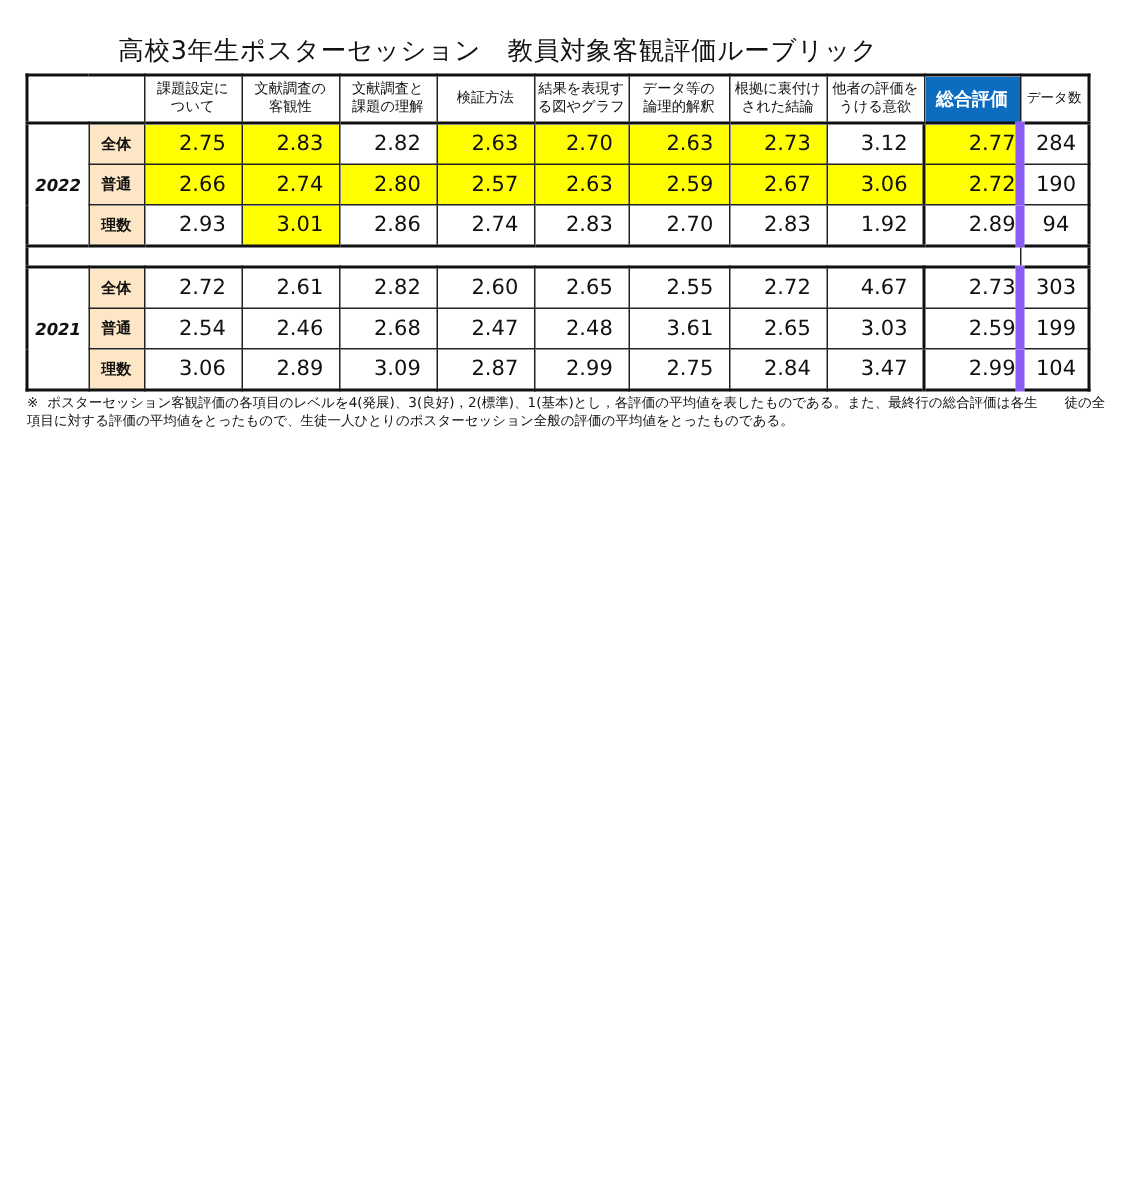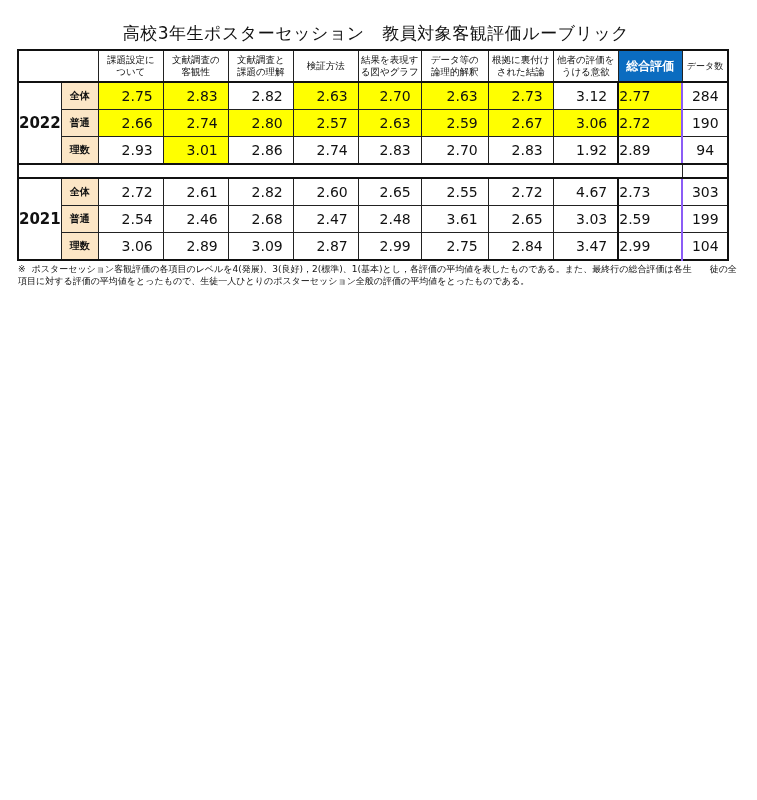--- a/index.html
+++ b/index.html
@@ -1,33 +1,33 @@
 <!DOCTYPE html>
 <html><head>
 <meta charset="utf-8">
 <style>
   html, body { margin: 0; padding: 0; background: #ffffff; }
   body { width: 757px; height: 800px; position: relative; overflow: hidden;
          font-family: "DejaVu Sans", "Liberation Sans", sans-serif; color: #111; }
   .title { position: absolute; left: 0; top: 22px; width: 688px; text-align: center;
-           font-size: 17px; font-weight: normal; letter-spacing: 0.5px; padding-left: 44px; }
+           font-size: 17px; font-weight: normal; letter-spacing: 0.5px; }
   .title span { position: relative; left: -12px; }
   table.rubric { position: absolute; left: 17px; top: 49px; border-collapse: collapse;
                  table-layout: fixed; }
   table.rubric td, table.rubric th { border: 1px solid #222; padding: 0; overflow: hidden; }
   table.rubric { border: 2px solid #111; }
   th.hdr { font-weight: normal; font-size: 9.5px; line-height: 12px; text-align: center;
            height: 30px; background: #fff; }
   th.hdr-blue { background: #0b6cc0; color: #ffffff; font-size: 12px; font-weight: bold;
                 border: 2px solid #111; }
   th.hdr-small { font-size: 9px; }
-  td.year { font-size: 15px; font-weight: bold; text-align: center; background: #fff; }
+  td.year { font-size: 11px; font-weight: bold; text-align: center; background: #fff; font-style: italic; }
   td.label { background: #fce6c6; font-size: 10px; font-weight: bold; text-align: center; }
   td.val { font-size: 14px; text-align: right; padding-right: 10px !important; height: 26px; }
-  td.val.total { text-align: left; padding-right: 0 !important; border-left: 2px solid #111; border-right: 2px solid #8b5cf6; }
+  td.val.total { text-align: right; padding-right: 0 !important; border-left: 2px solid #111; border-right: 6px solid #8b5cf6; }
   td.val.count { text-align: center; padding-right: 0 !important; }
   td.hl { background: #ffff00; }
   tr.sep td { height: 12px; border-top: 2px solid #111; border-bottom: 2px solid #111; }
   tr.hrow th { border-bottom: 2px solid #111; }
   tr.last2022 td { border-bottom: 2px solid #111; }
   .notes { position: absolute; left: 18px; top: 263px; width: 720px; font-size: 9px; line-height: 12px; }
   .note { margin: 0 0 6px 0; }
   .note .mark { margin-right: 6px; }
 </style>
 </head>

